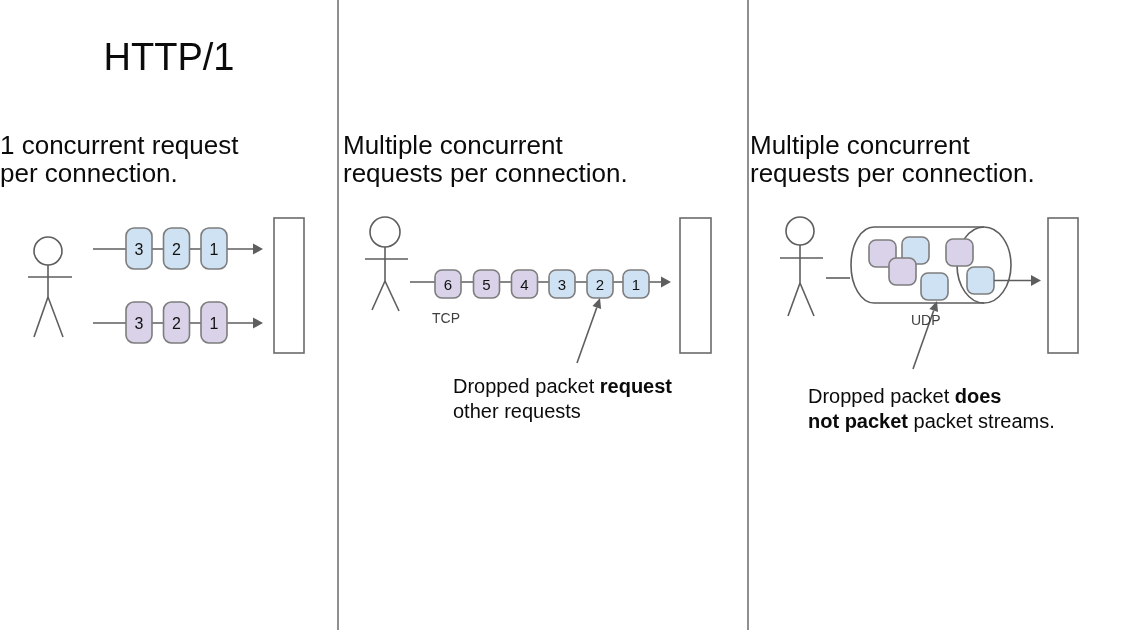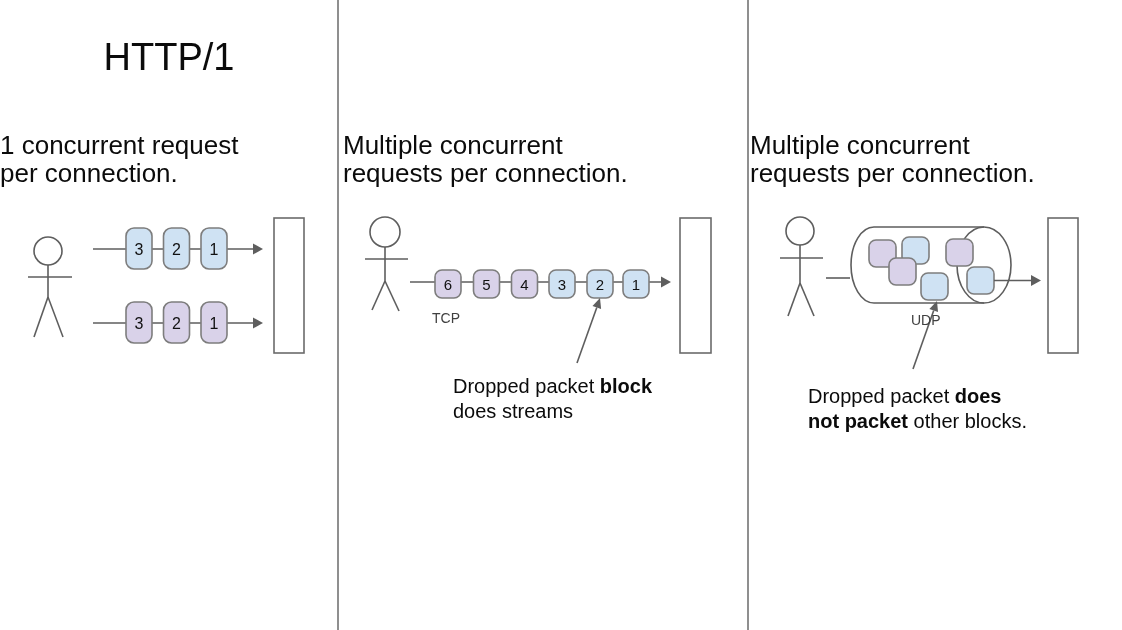--- a/index.html
+++ b/index.html
@@ -146,21 +146,21 @@
         <line x1="913" y1="369" x2="933.7" y2="310.4"></line>
         <polygon points="937,301 938,311.9 929.4,308.9" fill="#5e5e5e" stroke="none"></polygon>
       </g>
     </g>
   </svg>
 
   <div class="proto" style="left:432px;top:309px;">TCP</div>
   <div class="proto" style="left:911px;top:311px;">UDP</div>
 
   <div class="caption" style="left:453px;top:374px;width:260px;">
-    <span>Dropped packet </span><b>block</b><br>
-    <span>does streams</span>
+    <span>Dropped packet </span><b>request</b><br>
+    <span>other requests</span>
   </div>
   <div class="caption" style="left:808px;top:384px;width:270px;">
     <span>Dropped packet </span><b>does</b><br>
-    <b>not packet</b><span> other blocks.</span>
+    <b>not packet</b><span> packet streams.</span>
   </div>
 
 </div>
 
 </body></html>

